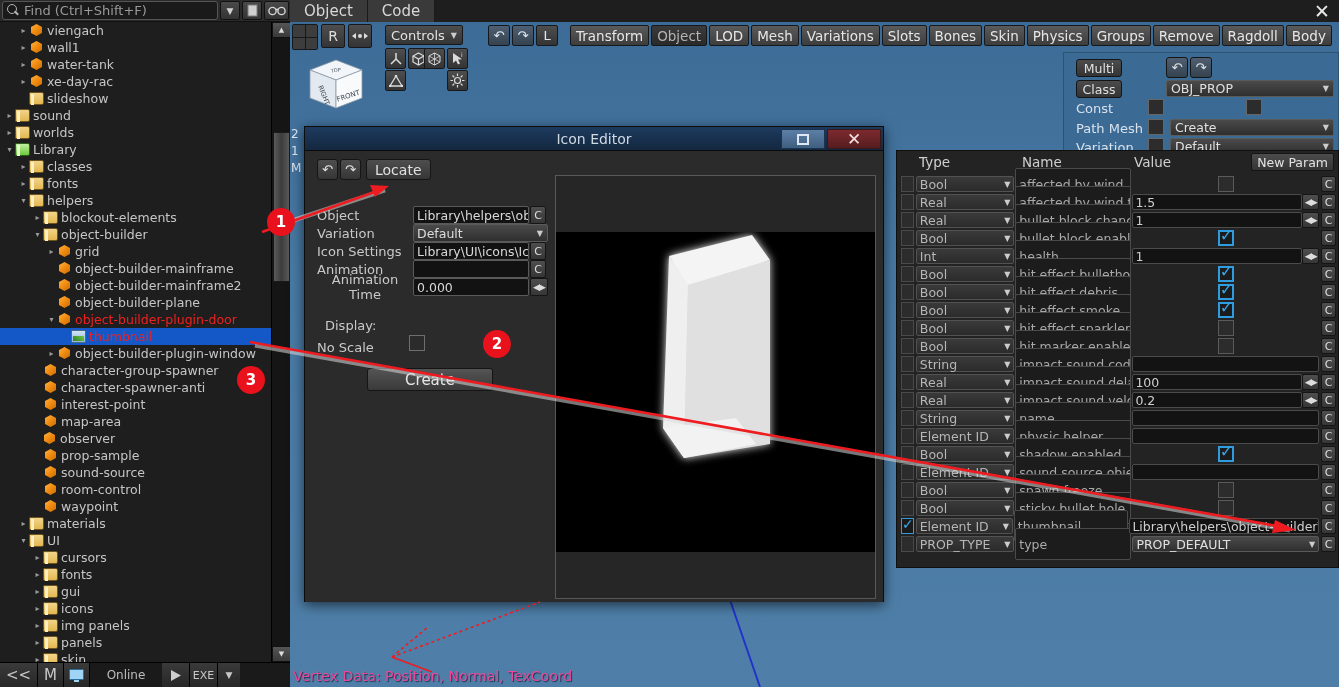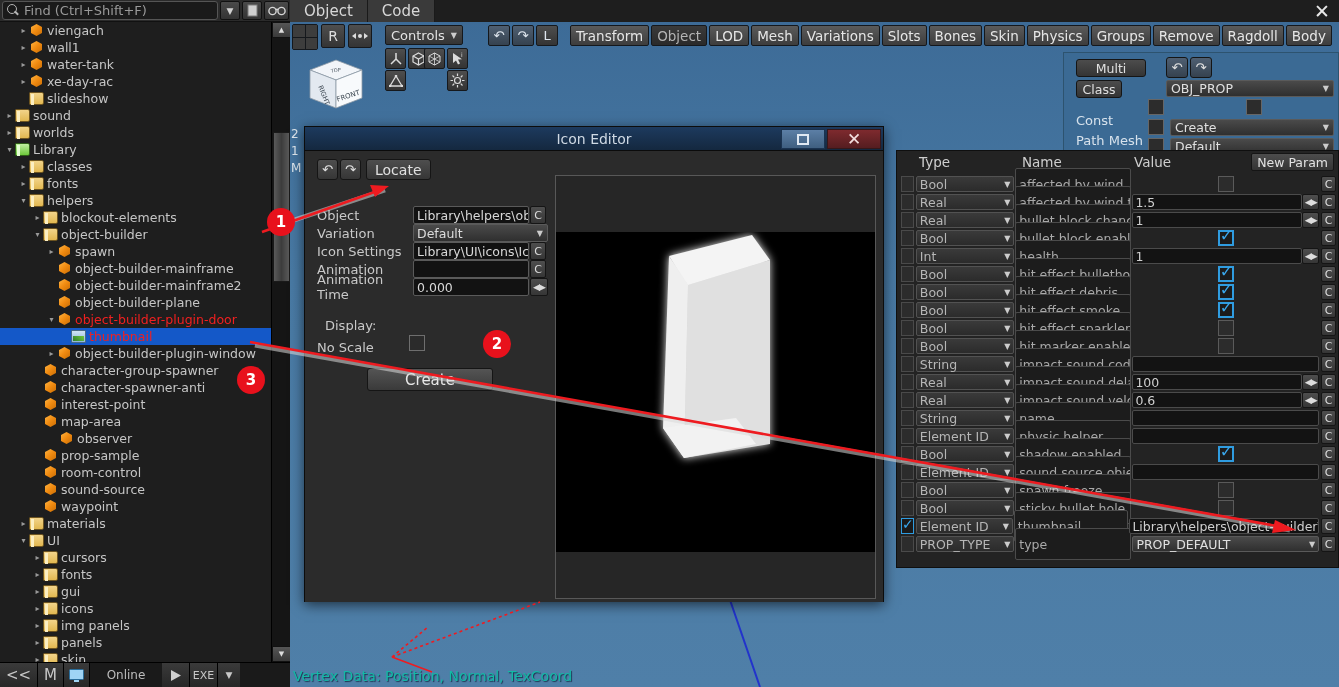--- a/index.html
+++ b/index.html
@@ -91,21 +91,21 @@
   .ubtn { width:22px;height:21px;margin-right:2px;background:linear-gradient(#4f5f72,#35424f);
      border:1px solid #15181c;border-radius:2px;color:#dfe6ee;display:flex;align-items:center;justify-content:center;font-size:13px;}
   .ubtn.gray{background:linear-gradient(#4e4e4e,#343434);}
 
   #tabstrip { position:absolute; left:570px; top:25px; display:flex; }
   .vtab { height:21px; padding:0 5px; margin-right:2px; display:flex;align-items:center;
      background:linear-gradient(#5a5a5a,#3d3d3d); border:1px solid #15181c; border-radius:2px;
      color:#e6e6e6; font-size:13.5px; white-space:nowrap;}
   .vtab.dark { background:linear-gradient(#3a3a3a,#2a2a2a); color:#b5b5b5;}
 
-  #vertex-data { position:absolute; left:293px; top:668px; color:#14b8a6; font-size:14px;
+  #vertex-data { position:absolute; left:293px; top:668px; color:#ec4899; font-size:14px;
      text-shadow:1px 1px 1px #1a3550;}
 
   
   #vp-stats { position:absolute; left:291px; top:126px; color:#dfe7ee; font-size:12px; line-height:17px;}
 
   
   #dlg { left:304px; top:126px; width:580px; height:476px; background:#2a2a2a;
          border:1px solid #0c0c0c; box-shadow:0 3px 12px rgba(0,0,0,.6);}
   #dlg-title { height:24px; background:linear-gradient(#1d3a5e,#14283f);
      border-bottom:1px solid #0b0b0b; display:flex;align-items:center;justify-content:center;
@@ -149,21 +149,21 @@
   #preview-outer { position:absolute; left:250px; top:24px; width:321px; height:424px;
       background:#262626; border:1px solid #585858;}
   #preview-inner { position:absolute; left:0; top:56px; width:319px; height:320px; background:#000;}
 
   
   #prop-top { left:1063px; top:52px; width:276px; height:108px; background:#3b6a94;
               border:1px solid #2d536f;}
   .pt-row { position:absolute; display:flex; align-items:center; }
   .pbtn { background:linear-gradient(#4c4c4c,#343434); border:1px solid #151515; border-radius:3px;
           color:#e0e0e0; font-size:12.5px; display:flex;align-items:center;justify-content:center;}
-  .plabel { color:#d7e2ec; font-size:13px;margin-top:12px; }
+  .plabel { color:#d7e2ec; font-size:13px; }
   .pcheck { width:16px;height:16px; background:#2c2c2c; border:1px solid #666;}
   .pdrop { height:17px; background:linear-gradient(#4a4a4a,#2f2f2f); border:1px solid #5a5a5a;
      border-radius:2px; color:#e0e0e0; font-size:12.5px; padding:0 4px 0 4px;
      display:flex;align-items:center;justify-content:space-between;}
 
   #prop-panel { left:896px; top:150px; width:443px; height:418px; background:#232323;
                 border:1px solid #0f0f0f; }
   #prop-head { position:relative; height:22px; background:#232323; }
   .ph { position:absolute; color:#cfcfcf; font-size:13.5px; top:3px;}
   #new-param { position:absolute; right:4px; top:2px; height:18px; padding:0 5px;
@@ -292,21 +292,21 @@
         <span class="tlabel">blockout-elements</span>
       </div>
       <div class="trow" style="padding-left: 32px;">
         <span class="arw">▾</span>
         <span class="ico folder"></span>
         <span class="tlabel">object-builder</span>
       </div>
       <div class="trow" style="padding-left: 46px;">
         <span class="arw">▸</span>
         <span class="ico cube"></span>
-        <span class="tlabel">spawn</span>
+        <span class="tlabel">grid</span>
       </div>
       <div class="trow" style="padding-left: 46px;">
         <span class="arw"></span>
         <span class="ico cube"></span>
         <span class="tlabel">object-builder-mainframe</span>
       </div>
       <div class="trow" style="padding-left: 46px;">
         <span class="arw"></span>
         <span class="ico cube"></span>
         <span class="tlabel">object-builder-mainframe2</span>
@@ -344,39 +344,39 @@
       <div class="trow" style="padding-left: 32px;">
         <span class="arw"></span>
         <span class="ico cube"></span>
         <span class="tlabel">interest-point</span>
       </div>
       <div class="trow" style="padding-left: 32px;">
         <span class="arw"></span>
         <span class="ico cube"></span>
         <span class="tlabel">map-area</span>
       </div>
-      <div class="trow" style="padding-left: 48px;">
+      <div class="trow" style="padding-left: 31px;">
         <span class="arw"></span>
         <span class="ico cube"></span>
         <span class="tlabel">observer</span>
       </div>
       <div class="trow" style="padding-left: 32px;">
         <span class="arw"></span>
         <span class="ico cube"></span>
         <span class="tlabel">prop-sample</span>
       </div>
       <div class="trow" style="padding-left: 32px;">
         <span class="arw"></span>
         <span class="ico cube"></span>
+        <span class="tlabel">sound-source</span>
+      </div>
+      <div class="trow" style="padding-left: 32px;">
+        <span class="arw"></span>
+        <span class="ico cube"></span>
         <span class="tlabel">room-control</span>
-      </div>
-      <div class="trow" style="padding-left: 32px;">
-        <span class="arw"></span>
-        <span class="ico cube"></span>
-        <span class="tlabel">sound-source</span>
       </div>
       <div class="trow" style="padding-left: 32px;">
         <span class="arw"></span>
         <span class="ico cube"></span>
         <span class="tlabel">waypoint</span>
       </div>
       <div class="trow" style="padding-left: 18px;">
         <span class="arw">▸</span>
         <span class="ico folder"></span>
         <span class="tlabel">materials</span>
@@ -597,21 +597,21 @@
         <span class="flabel" style="width:96px;">Icon Settings</span>
         <span class="finput" style="width:116px;">Library\UI\icons\Icon S</span>
         <span class="fc">C</span>
       </div>
       <div class="frow" style="left:12px;top:109px;width:232px;">
         <span class="flabel" style="width:96px;">Animation</span>
         <span class="finput" style="width:116px;"></span>
         <span class="fc">C</span>
       </div>
       <div class="frow" style="left:12px;top:127px;width:232px;">
-        <span class="flabel" style="width:96px;">Animation Time</span>
+        <span class="flabel" style="width:96px;text-align:center;">Animation Time</span>
         <span class="finput" style="width:116px;">0.000</span>
         <span class="fspin">◀▶</span>
       </div>
 
       <div class="abs" style="left:20px;top:167px;">
         <span class="flabel">Display:</span>
       </div>
       <div class="abs" style="left:12px;top:189px;">
         <span class="flabel">No Scale</span>
       </div>
@@ -639,21 +639,21 @@
             <polygon points="107,196 128,226 200,212 180,186" fill="#f2f2f2"></polygon>
           </g>
         </svg>
       </div>
     </div>
   </div>
 </div>
 
 <div class="abs" id="prop-top">
   <div class="pt-row" style="left:12px;top:6px;">
-    <div class="pbtn" style="width:70px;height:18px;">Multi</div>
+    <div class="pbtn" style="width:46px;height:18px;">Multi</div>
   </div>
   <div class="pt-row" style="left:102px;top:4px;">
     <div class="pbtn" style="width:22px;height:21px;background:linear-gradient(#4f5f72,#35424f);font-size:13px;">↶</div>
     <div class="pbtn" style="width:22px;height:21px;margin-left:2px;background:linear-gradient(#4f5f72,#35424f);font-size:13px;">↷</div>
   </div>
   <div class="pt-row" style="left:12px;top:27px;">
     <div class="pbtn" style="width:46px;height:18px;">Class</div>
   </div>
   <div class="pdrop" style="position:absolute;left:102px;top:27px;width:168px;">
     <span>OBJ_PROP</span>
@@ -847,21 +847,21 @@
         <div class="pc">C</div>
       </div>
       <div class="prow">
         <div class="pcb"></div>
         <div class="ptype">
           <span>Real</span>
           <span class="caret">▼</span>
         </div>
         <div class="pname">impact sound velocit</div>
         <div class="pvalwrap">
-          <div class="ptext">0.6</div>
+          <div class="ptext">0.2</div>
           <div class="pspin">◀▶</div>
         </div>
         <div class="pc">C</div>
       </div>
       <div class="prow">
         <div class="pcb"></div>
         <div class="ptype">
           <span>String</span>
           <span class="caret">▼</span>
         </div>

